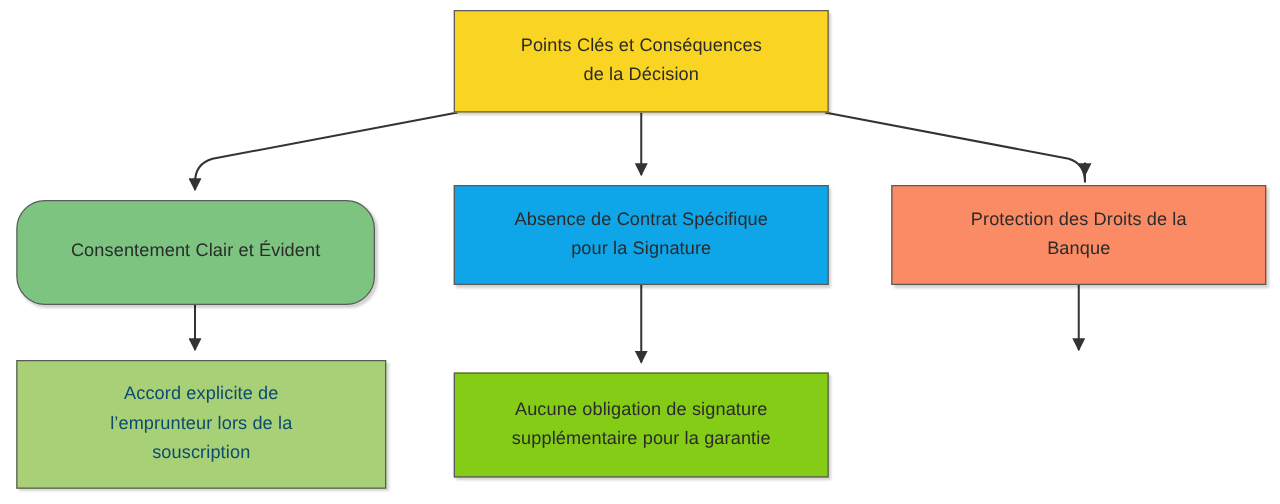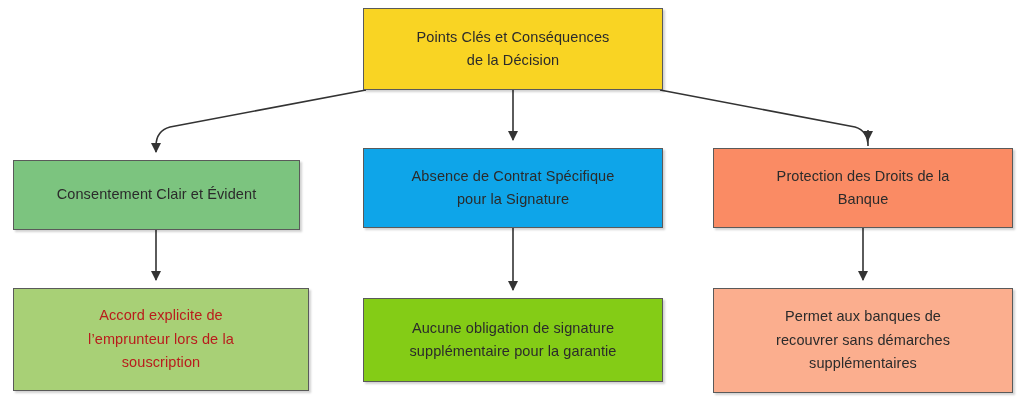--- a/index.html
+++ b/index.html
@@ -52,21 +52,22 @@
     left: 363px;
     top: 8px;
     width: 300px;
     height: 82px;
   }
   
   #node-branch-consent {
     left: 13px;
     top: 160px;
     width: 287px;
-    height: 70px;
+    height: 84px;
+    border-radius: 23px;
   }
   #node-branch-contract {
     left: 363px;
     top: 148px;
     width: 300px;
     height: 80px;
   }
   #node-branch-protection {
     left: 713px;
     top: 148px;
@@ -131,30 +132,25 @@
   <div class="node" id="node-branch-contract" style="background-color: #0ea5e9; border-color: rgb(90, 90, 90); color: rgb(43, 43, 43);">
     <span class="node-label">Absence de Contrat Spécifique
 pour la Signature</span>
   </div>
 
   <div class="node" id="node-branch-protection" style="background-color: rgb(250, 139, 100); border-color: rgb(90, 90, 90); color: rgb(43, 43, 43);">
     <span class="node-label">Protection des Droits de la
 Banque</span>
   </div>
 
-  <div class="node" id="node-detail-accord" style="background-color: rgb(168, 208, 118); border-color: rgb(90, 90, 90); color: #b91c1c; align-items: center;">
+  <div class="node" id="node-detail-accord" style="background-color: rgb(168, 208, 118); border-color: rgb(90, 90, 90); color: #0c4a6e; align-items: center;">
     <span class="node-label">Accord explicite de
 l’emprunteur lors de la
 souscription</span>
   </div>
 
   <div class="node" id="node-detail-obligation" style="background-color: #84cc16; border-color: rgb(90, 90, 90); color: rgb(43, 43, 43);">
     <span class="node-label">Aucune obligation de signature
 supplémentaire pour la garantie</span>
   </div>
 
-  <div class="node" id="node-detail-recouvrer" style="background-color: rgb(251, 174, 142); border-color: rgb(90, 90, 90); color: rgb(43, 43, 43);">
-    <span class="node-label">Permet aux banques de
-recouvrer sans démarches
-supplémentaires</span>
-  </div>
 
 </div>
 
 </body></html>

